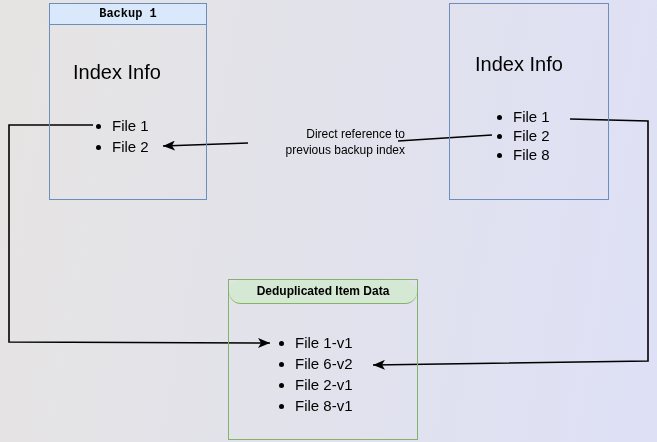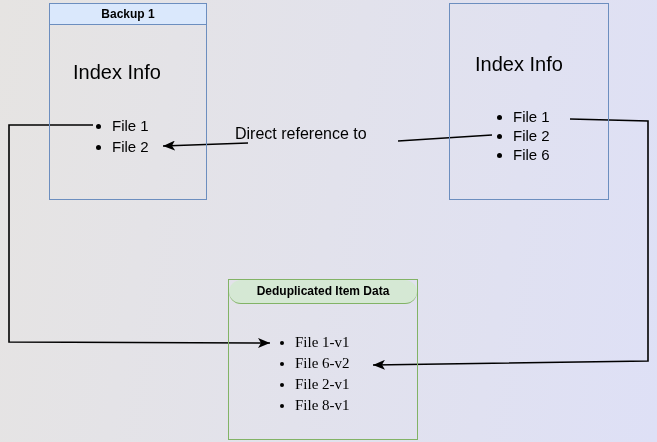--- a/index.html
+++ b/index.html
@@ -35,21 +35,21 @@
   .box.green { border-color: var(--green-border, #82b366); }
   .box-header {
     text-align: center;
     font-weight: bold;
     font-size: 12px;
     border-bottom: 1px solid;
   }
   .blue .box-header {
     background: var(--blue-fill, #dae8fc);
     border-color: var(--blue-border, #6c8ebf);
-    height: 20px; line-height: 20px;
+    height: 20px; line-height: 20px; font-family: Liberation Mono, monospace;
   }
   .green .box-header {
     background: var(--green-fill, #d5e8d4);
     border-color: var(--green-border, #82b366);
     height: 23px; line-height: 23px; border-radius: 12px;
   }
   .subtitle {
     position: absolute;
     font-size: 20px;
   }
@@ -60,28 +60,28 @@
     font-size: 15px;
     list-style: disc;
   }
   #backup1 { left: 49px; top: 3px; width: 156px; height: 195px; }
   #backup1 .subtitle { left: 23px; top: 57px; }
   #backup1 ul.items { left: 44px; top: 111px; line-height: 21px; }
   #backup2 { left: 449px; top: 3px; width: 158px; height: 195px; }
   #backup2 .subtitle { left: 25px; top: 49px; }
   #backup2 ul.items { left: 45px; top: 103px; line-height: 19px; }
   #dedup { left: 228px; top: 279px; width: 188px; height: 159px; }
-  #dedup ul.items { left: 48px; top: 52px; line-height: 21px; font-family: Liberation Serif, serif; }
+  #dedup ul.items { left: 48px; top: 52px; line-height: 21px; }
   .annotation {
     position: absolute;
     left: 235px;
     top: 126px;
     width: 170px;
-    text-align: left;
-    font-size: 16px;
+    text-align: right;
+    font-size: 12px;
     line-height: 16px;
   }
 </style>
 </head>
 <body>
 
 <div class="canvas">
 
   <svg class="wires" width="657" height="442" viewBox="0 0 657 442">
     <defs>
@@ -102,31 +102,32 @@
       <li>File 1</li>
       <li>File 2</li>
     </ul>
   </div>
 
   <div class="box blue" id="backup2">
     <div class="subtitle">Index Info</div>
     <ul class="items">
       <li>File 1</li>
       <li>File 2</li>
-      <li>File 6</li>
+      <li>File 8</li>
     </ul>
   </div>
 
   <div class="box green" id="dedup">
     <div class="box-header">Deduplicated Item Data</div>
     <ul class="items">
       <li>File 1-v1</li>
       <li>File 6-v2</li>
       <li>File 2-v1</li>
       <li>File 8-v1</li>
     </ul>
   </div>
 
   <div class="annotation">
     <div>Direct reference to</div>
+    <div>previous backup index</div>
   </div>
 
 </div>
 
 </body></html>

